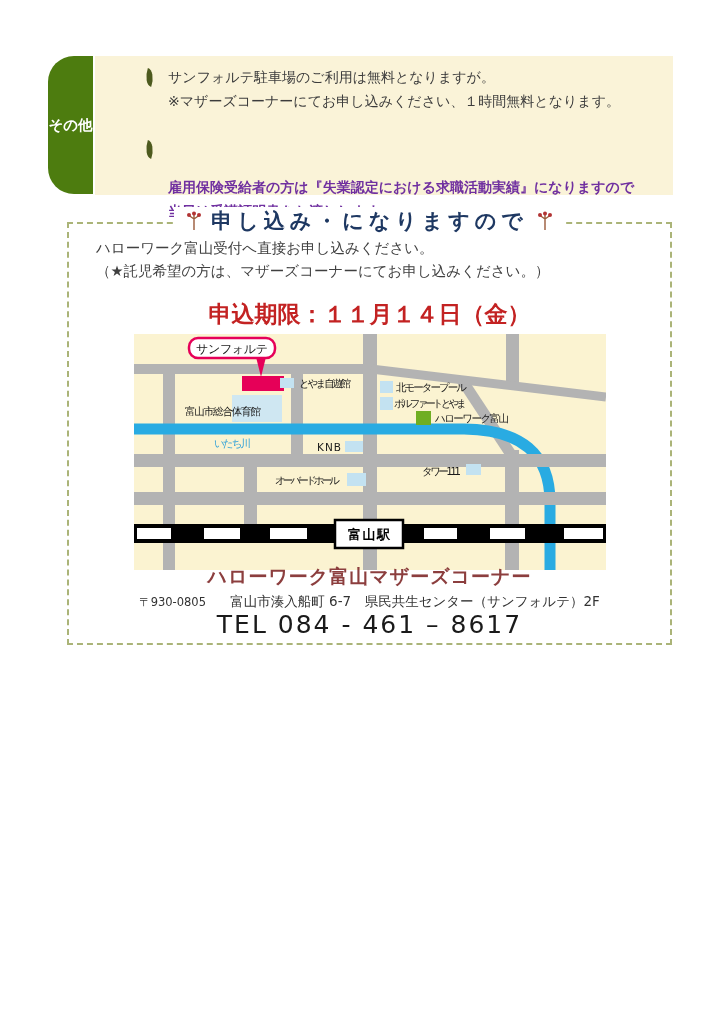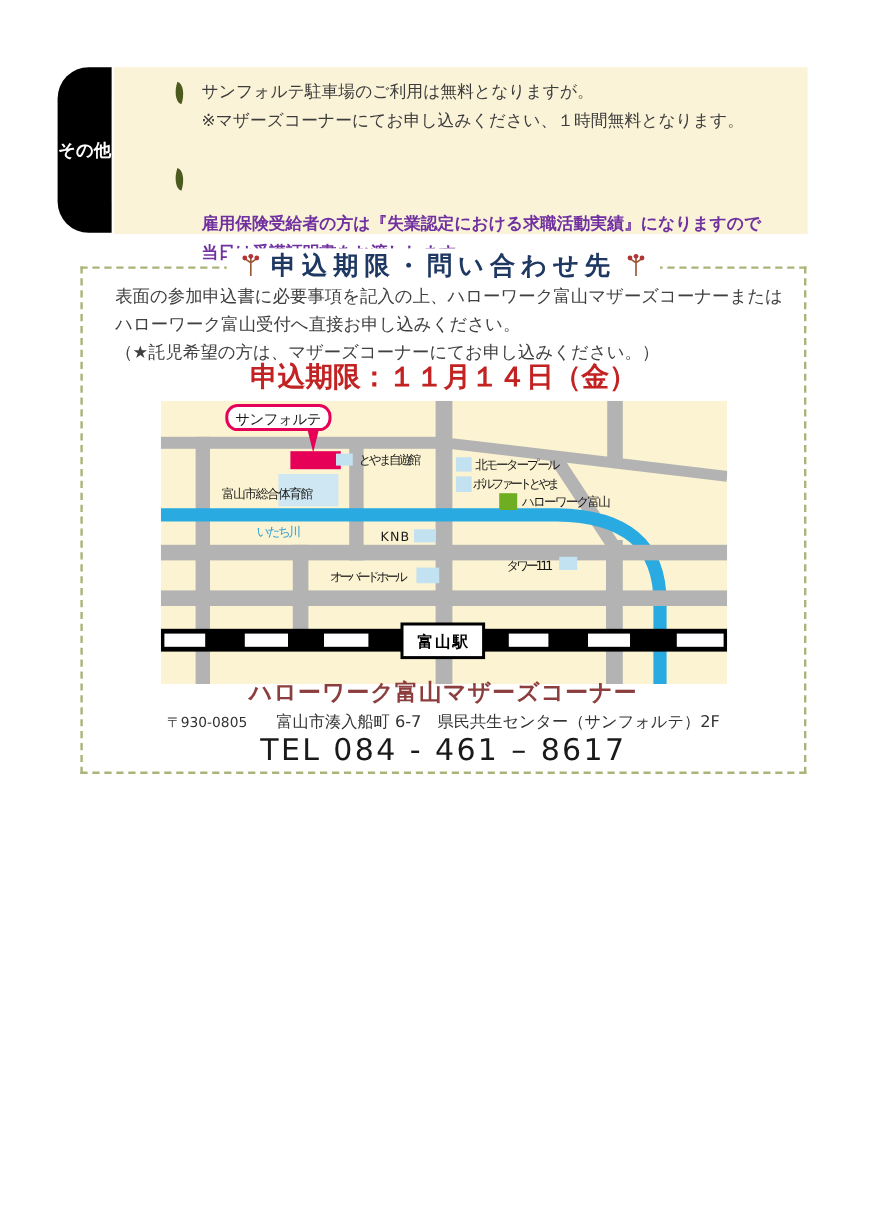--- a/index.html
+++ b/index.html
@@ -1,21 +1,21 @@
 <!DOCTYPE html>
 <html><head>
 <meta charset="utf-8">
 <style>
   html,body{margin:0;padding:0;background:#ffffff;}
   .page{position:relative;width:724px;height:1024px;background:#ffffff;overflow:hidden;
         font-family:"DejaVu Sans",sans-serif;}
 
   
   .other-tab{position:absolute;left:48px;top:56px;width:45px;height:138px;
-             background:#000000;border-radius:26px 0 0 26px;color:#ffffff;
+             background:#4d7c0f;border-radius:26px 0 0 26px;color:#ffffff;
              font-size:14.5px;font-weight:bold;display:flex;align-items:center;
              justify-content:center;white-space:nowrap;}
   .other-box{position:absolute;left:95px;top:56px;width:578px;height:139px;background:#faf3d8;}
   .note-item{position:absolute;left:50px;display:flex;align-items:flex-start;}
   .note-item.first{top:9px;}
   .note-item.second{top:81px;}
   .leaf{width:9px;height:17px;background:#4d5a1e;border-radius:0 100% 0 100%;
         transform:rotate(18deg);margin-top:4px;flex:none;}
   .note-lines{margin-left:14px;font-size:14px;line-height:24px;color:#3c3c3c;}
   .note-lines span{display:block;white-space:nowrap;}
@@ -75,32 +75,31 @@
   <div class="inquiry">
 
     <div class="inquiry-title">
       <span class="inner">
         <svg width="16" height="20" viewBox="0 0 16 20">
           <path d="M8 19 L8 8 M8 8 L3 4.5 M8 8 L13 4.5 M8 8 L8 3" stroke="#9a5a3a" stroke-width="1.4" fill="none"></path>
           <circle cx="3" cy="4" r="2" fill="#b23434"></circle>
           <circle cx="8" cy="2.6" r="2" fill="#b23434"></circle>
           <circle cx="13" cy="4" r="2" fill="#b23434"></circle>
         </svg>
-        <span class="txt">申込期限・問い合わせ先</span>
+        <span class="txt">申し込み・になりますので</span>
         <svg width="16" height="20" viewBox="0 0 16 20">
           <path d="M8 19 L8 8 M8 8 L3 4.5 M8 8 L13 4.5 M8 8 L8 3" stroke="#9a5a3a" stroke-width="1.4" fill="none"></path>
           <circle cx="3" cy="4" r="2" fill="#b23434"></circle>
           <circle cx="8" cy="2.6" r="2" fill="#b23434"></circle>
           <circle cx="13" cy="4" r="2" fill="#b23434"></circle>
         </svg>
       </span>
     </div>
 
     <div class="body-lines">
-      <span>表面の参加申込書に必要事項を記入の上、ハローワーク富山マザーズコーナーまたは</span>
       <span>ハローワーク富山受付へ直接お申し込みください。</span>
       <span>（★託児希望の方は、マザーズコーナーにてお申し込みください。）</span>
     </div>
 
     <div class="deadline-wrap">
       <span class="deadline">申込期限：１１月１４日（金）</span>
     </div>
 
     <div class="map-wrap">
       <svg width="472" height="236" viewBox="0 0 472 236">

